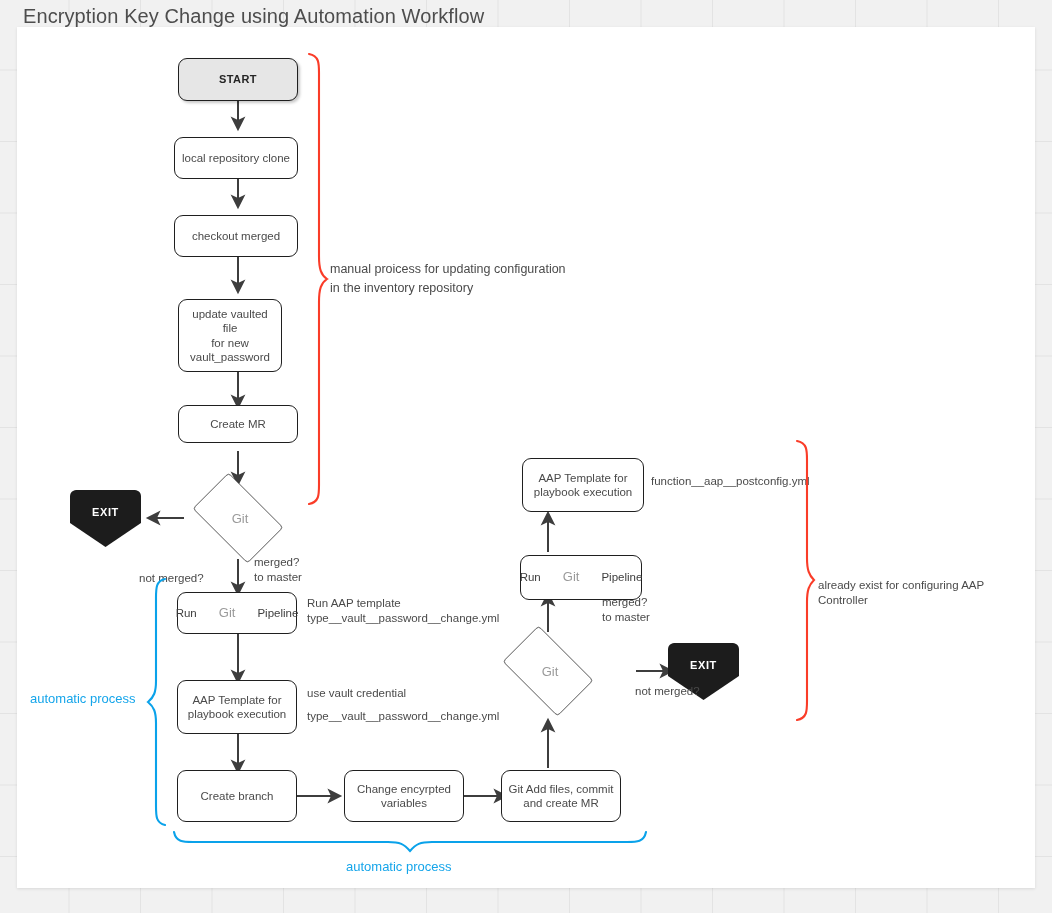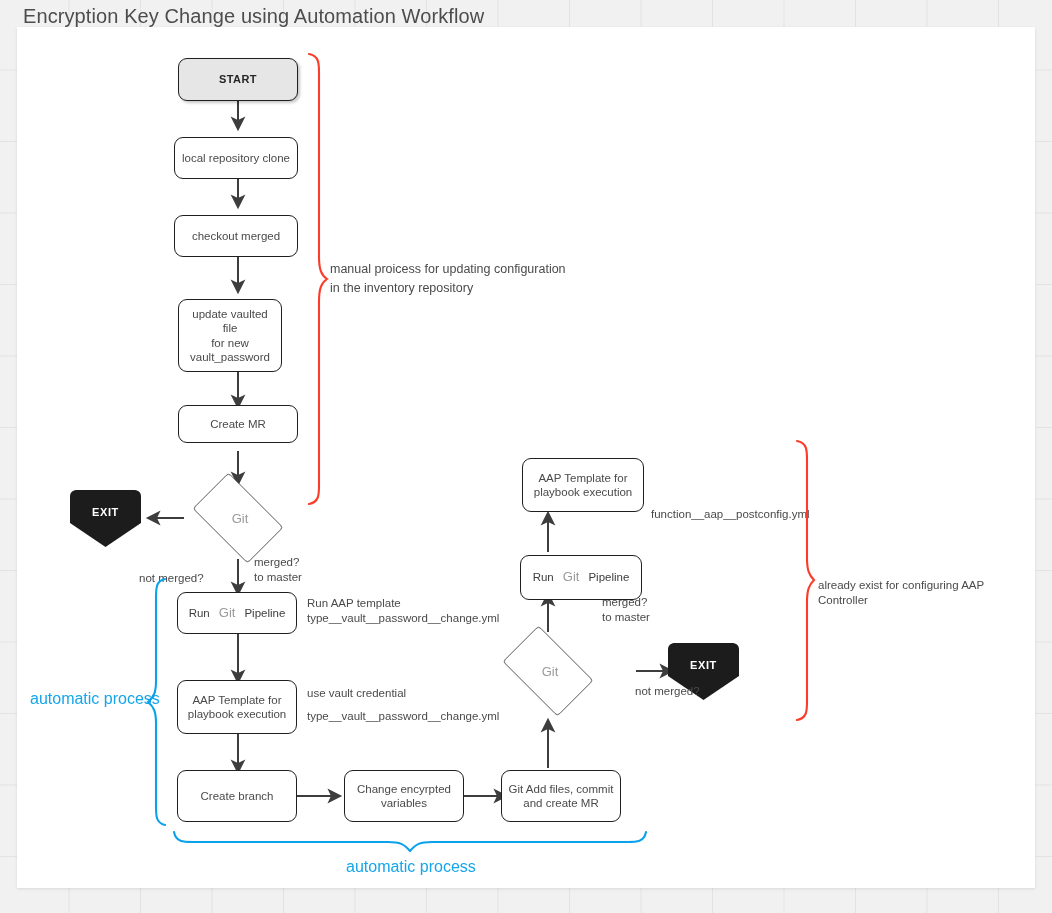--- a/index.html
+++ b/index.html
@@ -67,21 +67,21 @@
   .node.start {
     background: #e6e6e6;
     color: #262626;
     font-weight: bold;
     font-size: 11px;
     letter-spacing: .4px;
     box-shadow: 2px 2px 3px rgba(0,0,0,0.22);
   }
   
   .gitpipe {
-    gap: 9px;
+    gap: 22px;
   }
   .gitpipe .w-dark { color: #3d3d3d; font-size: 11.5px; }
   .gitpipe .w-git  { color: #9a9a9a; font-size: 13px; }
 
   
   .diamond {
     position: absolute;
     display: flex;
     align-items: center;
     justify-content: center;
@@ -117,21 +117,21 @@
     border-radius: 6px;
   }
   
   .lbl {
     position: absolute;
     font-size: 11.5px;
     line-height: 15px;
     color: #4a4a4a;
     white-space: pre-line;
   }
-  .lbl.blue { color: #15a5ea; font-size: 16px; }
+  .lbl.blue { color: #15a5ea; font-size: 13px; }
   
   .brace { position: absolute; }
   .brace svg { display: block; overflow: visible; }
 </style>
 </head>
 <body>
 
 <div id="grid-bg"></div>
 
 <div id="page-title">Encryption Key Change using Automation Workflow</div>
@@ -243,21 +243,21 @@
   <div class="lbl" style="left:290px;top:569px;">Run AAP template
 type__vault__password__change.yml</div>
 
   <div class="lbl" style="left:290px;top:655px;line-height:23px;">use vault credential
 type__vault__password__change.yml</div>
 
   <div class="lbl blue" style="left:13px;top:664px;">automatic process</div>
 
   <div class="lbl blue" style="left:329px;top:832px;">automatic process</div>
 
-  <div class="lbl" style="left:634px;top:447px;margin-top:33px;">function__aap__postconfig.yml</div>
+  <div class="lbl" style="left:634px;top:447px;">function__aap__postconfig.yml</div>
 
   <div class="lbl" style="left:801px;top:551px;">already exist for configuring AAP Controller</div>
 
   <div class="lbl" style="left:585px;top:568px;">merged?
 to master</div>
 
   <div class="lbl" style="left:618px;top:657px;">not merged?</div>
 
   <div class="brace" style="left:288px;top:26px;width:24px;height:452px;">
     <svg width="24" height="452" viewBox="0 0 24 452">

